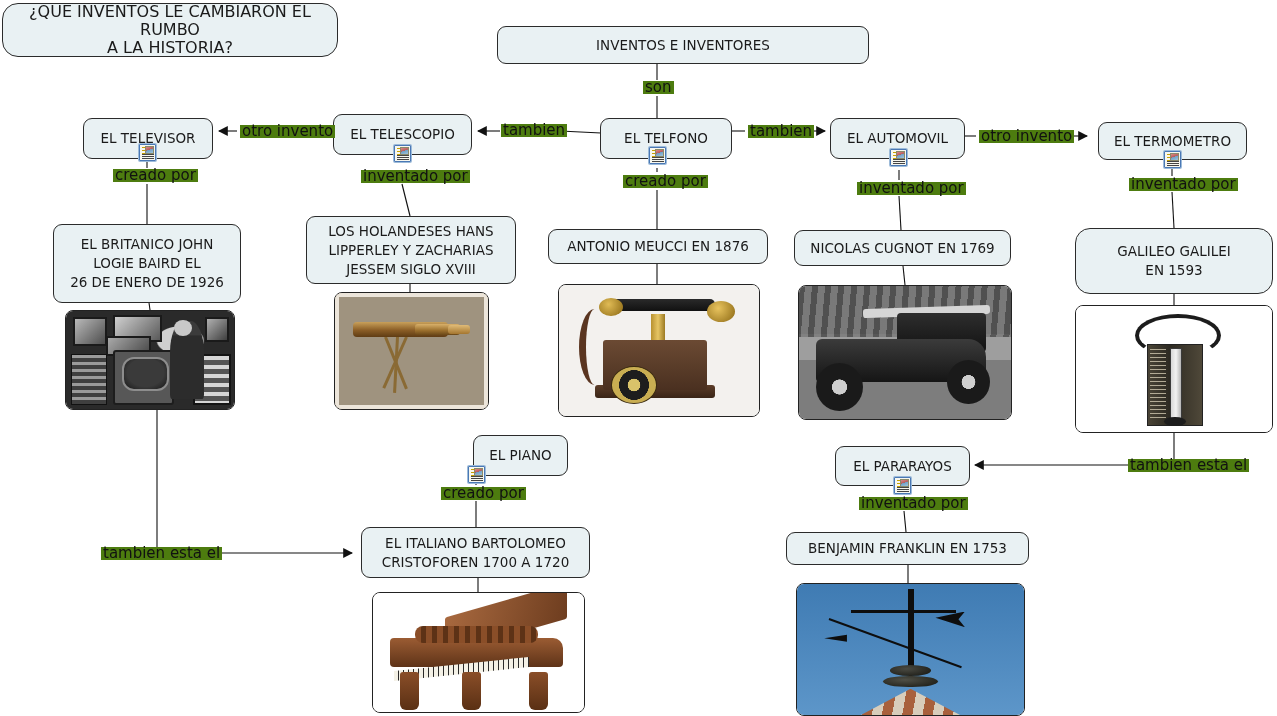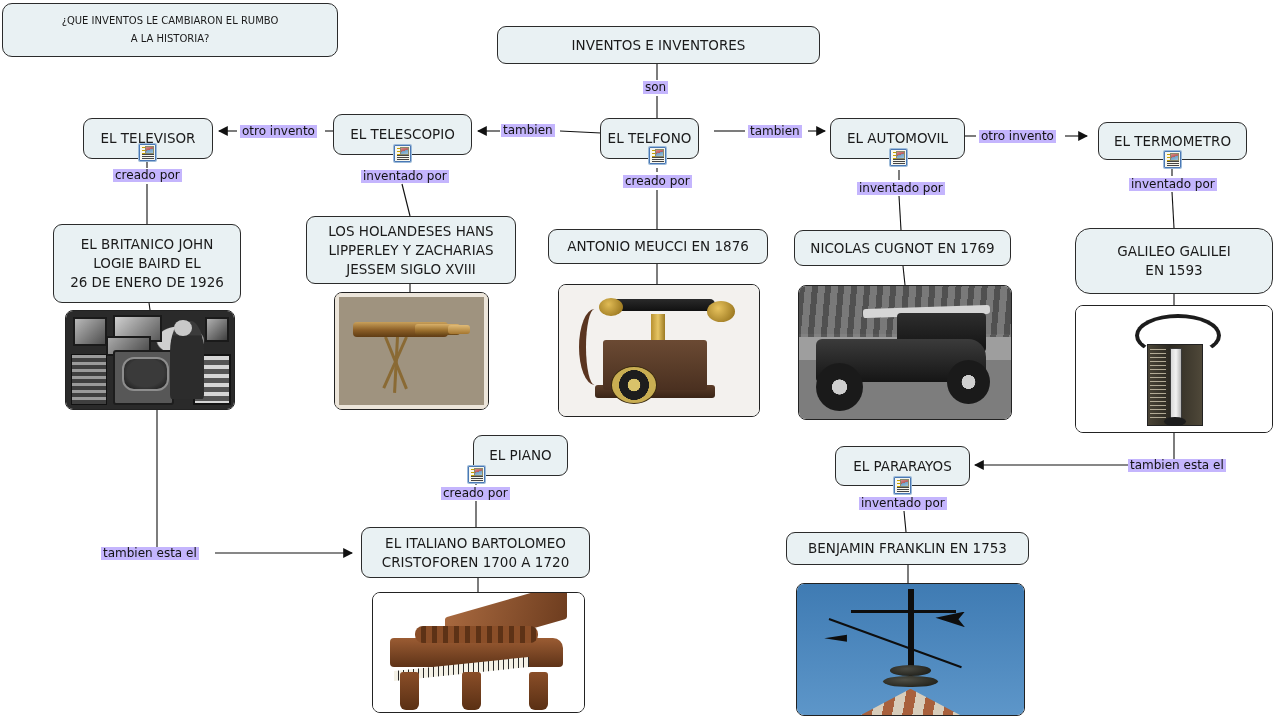--- a/index.html
+++ b/index.html
@@ -36,29 +36,29 @@
     align-items: center;
     justify-content: center;
     text-align: center;
     color: #1a1a1a;
     font-size: 13.5px;
     line-height: 19px;
     padding: 2px 6px;
     white-space: pre-line;
   }
   .node.title-node {
-    border-radius: 10px;
-    font-size: 10px;
+    border-radius: 16px;
+    font-size: 16px;
     line-height: 18px;
   }
   .link-label {
     position: absolute;
-    font-size: 12px;
+    font-size: 15px;
     color: #111111;
-    background: #c4b5fd;
+    background: #4d7c0f;
     padding: 0 2px;
     white-space: nowrap;
     line-height: 13px;
   }
   .doc-icon {
     position: absolute;
     width: 17px;
     height: 17px;
     box-sizing: border-box;
     border: 1px solid #4a78b5;
@@ -418,25 +418,25 @@
     <line x1="478" y1="578" x2="478" y2="592" stroke="#111" stroke-width="1.1"></line>
 
     <line x1="902" y1="488" x2="902" y2="495" stroke="#111" stroke-width="1.1"></line>
     <line x1="904" y1="511" x2="906" y2="532" stroke="#111" stroke-width="1.1"></line>
     <line x1="908" y1="565" x2="908" y2="583" stroke="#111" stroke-width="1.1"></line>
   </svg>
 
   <div class="node title-node" style="left:2px; top:3px; width:336px; height:54px;">¿QUE INVENTOS LE CAMBIARON EL RUMBO
 A LA HISTORIA?</div>
 
-  <div class="node" style="left:497px; top:26px; width:323px; height:38px;">INVENTOS E INVENTORES</div>
+  <div class="node" style="left:497px; top:26px; width:372px; height:38px;">INVENTOS E INVENTORES</div>
 
   <div class="node" style="left:83px; top:118px; width:130px; height:41px;">EL TELEVISOR</div>
   <div class="node" style="left:333px; top:114px; width:139px; height:41px;">EL TELESCOPIO</div>
-  <div class="node" style="left:600px; top:118px; width:99px; height:41px;">EL TELFONO</div>
+  <div class="node" style="left:600px; top:118px; width:132px; height:41px;">EL TELFONO</div>
   <div class="node" style="left:830px; top:118px; width:135px; height:41px;">EL AUTOMOVIL</div>
   <div class="node" style="left:1098px; top:122px; width:149px; height:38px;">EL TERMOMETRO</div>
 
   <div class="node" style="left:429px; top:435px; width:95px; height:41px;margin-left:44px;">EL PIANO</div>
   <div class="node" style="left:835px; top:446px; width:135px; height:40px;">EL PARARAYOS</div>
 
   <div class="node" style="left:53px; top:224px; width:188px; height:79px;">EL BRITANICO JOHN
 LOGIE BAIRD EL
 26 DE ENERO DE 1926</div>
   <div class="node" style="left:306px; top:216px; width:210px; height:68px;">LOS HOLANDESES HANS

